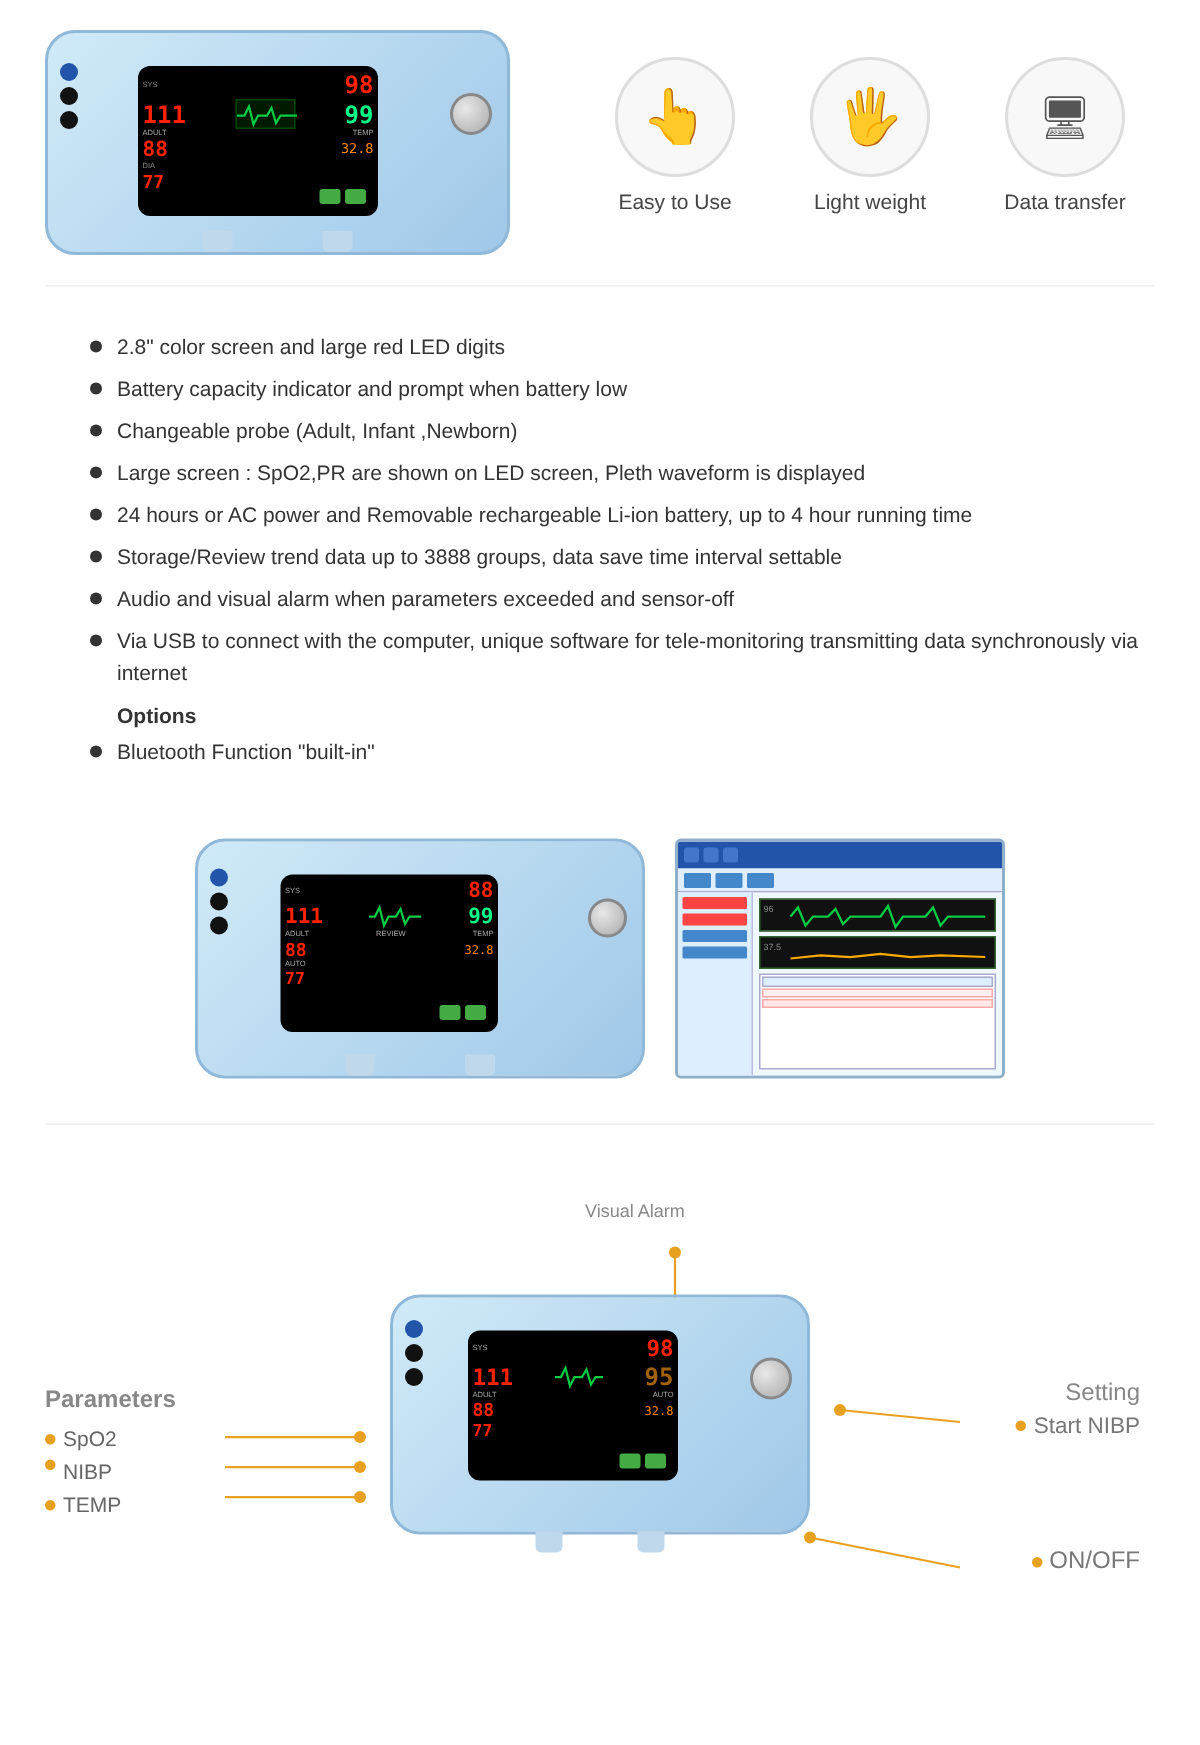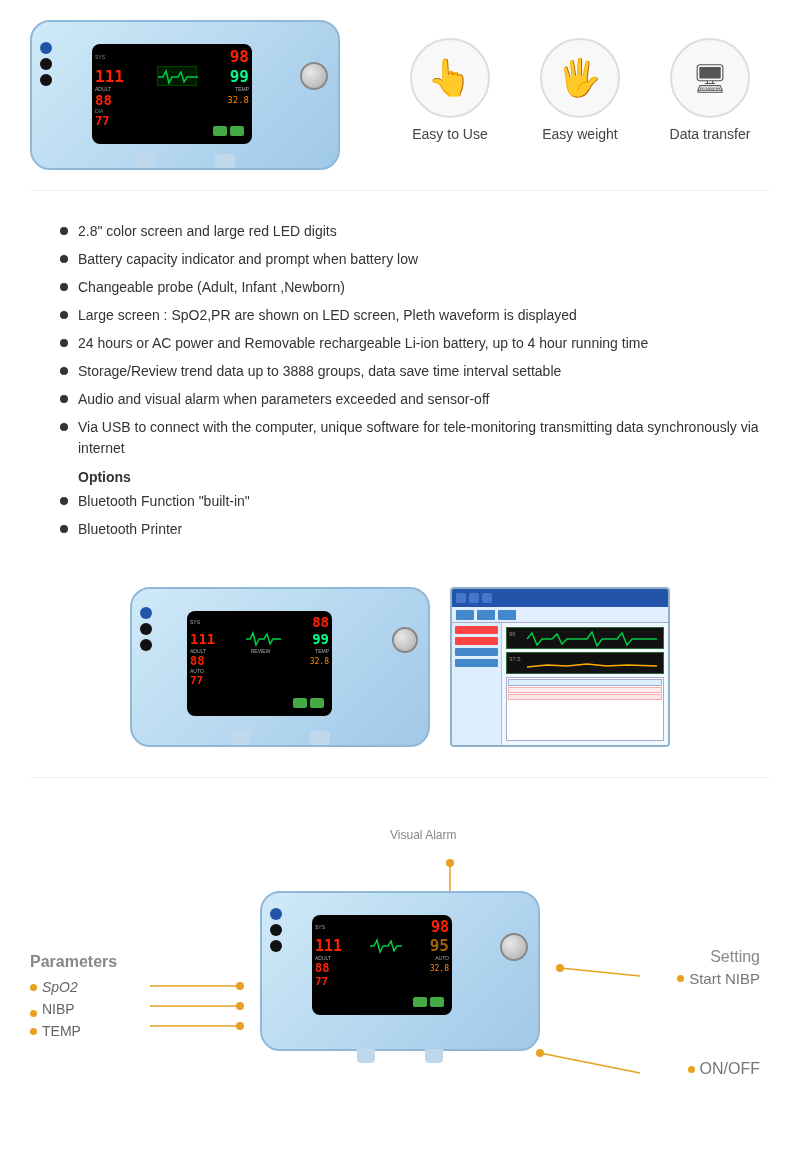--- a/index.html
+++ b/index.html
@@ -411,21 +411,21 @@
   </div>
 
   <div class="features-icons">
     <div class="icons-row">
       <div class="feature-item">
         <div class="feature-icon" style="font-size:36px;">👆</div>
         <span class="feature-label">Easy to Use</span>
       </div>
       <div class="feature-item">
         <div class="feature-icon" style="font-size:36px;">🖐</div>
-        <span class="feature-label">Easy weight</span>
+        <span class="feature-label">Light weight</span>
       </div>
       <div class="feature-item">
         <div class="feature-icon" style="font-size:28px;">🖥</div>
         <span class="feature-label">Data transfer</span>
       </div>
     </div>
   </div>
 </div>
 
 <div class="divider"></div>
@@ -462,24 +462,20 @@
   <div class="spec-item">
     <div class="bullet"></div>
     <span class="spec-text">Via USB to connect with the computer, unique software for tele-monitoring  transmitting data synchronously via internet</span>
   </div>
 
   <div class="options-heading">Options</div>
 
   <div class="spec-item">
     <div class="bullet"></div>
     <span class="spec-text">Bluetooth Function "built-in"</span>
-  </div>
-  <div class="spec-item">
-    <div class="bullet"></div>
-    <span class="spec-text">Bluetooth Printer</span>
   </div>
 </div>
 
 <div class="middle-images">
 
   <div class="mid-device-placeholder">
     <div class="device-buttons-left" style="left:8px;top:18px;">
       <div class="small-btn blue"></div>
       <div class="small-btn black"></div>
       <div class="small-btn black"></div>
@@ -598,23 +594,23 @@
     </svg>
 
     <div style="position:absolute;top:10px;left:370px;font-size:12px;color:#888;">
       <span>Visual Alarm</span>
     </div>
 
     <div style="position:absolute;left:10px;top:135px;">
       <div style="font-weight:bold;font-size:16px;color:#888;margin-bottom:8px;">Parameters</div>
       <div style="display:flex;align-items:center;gap:5px;margin-bottom:6px;">
         <div class="ann-dot"></div>
-        <span style="font-size:14px;color:#666;font-style:italic;">SpO2</span>
-      </div>
-      <div style="display:flex;align-items:flex-end;gap:5px;margin-bottom:6px;">
+        <span style="font-size:14px;color:#666;">SpO2</span>
+      </div>
+      <div style="display:flex;align-items:flex-start;gap:5px;margin-bottom:6px;">
         <div class="ann-dot"></div>
         <span style="font-size:14px;color:#666;">NIBP</span>
       </div>
       <div style="display:flex;align-items:center;gap:5px;">
         <div class="ann-dot"></div>
         <span style="font-size:14px;color:#666;">TEMP</span>
       </div>
     </div>
 
     <div class="diagram-device">

